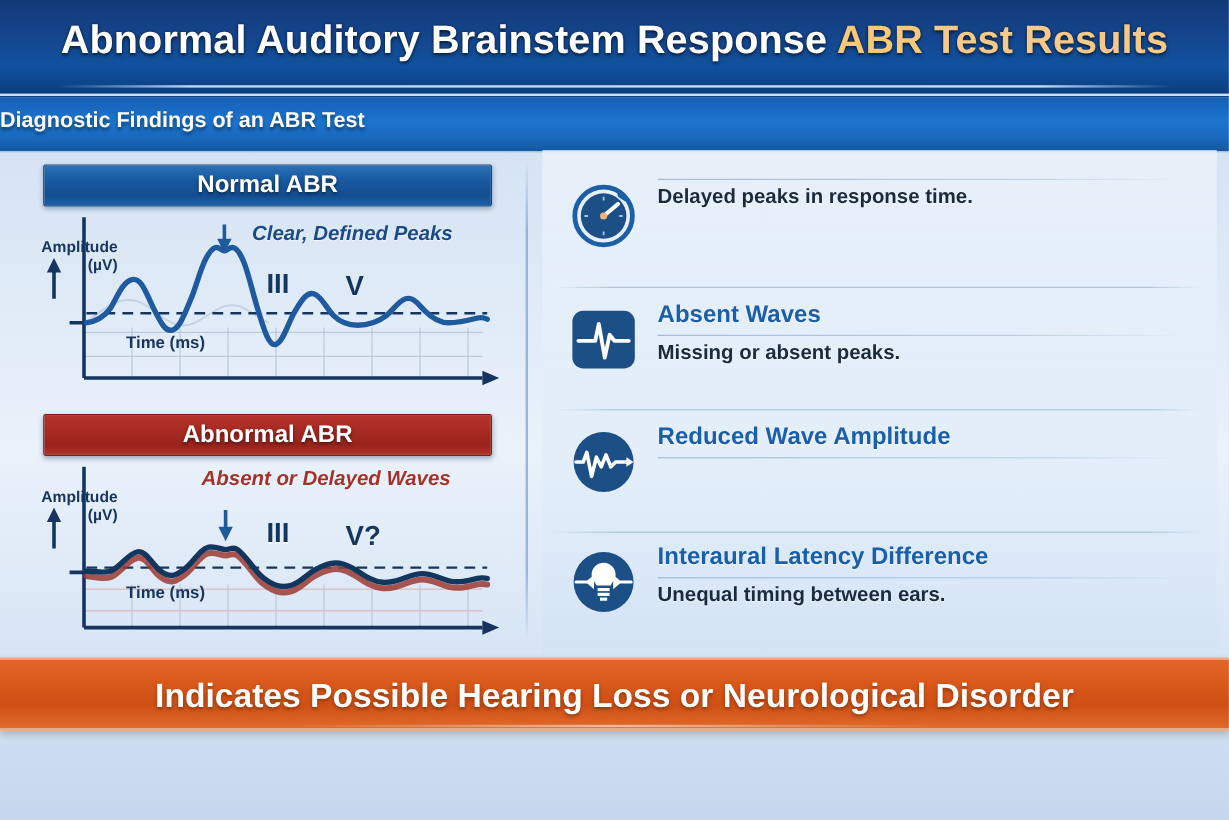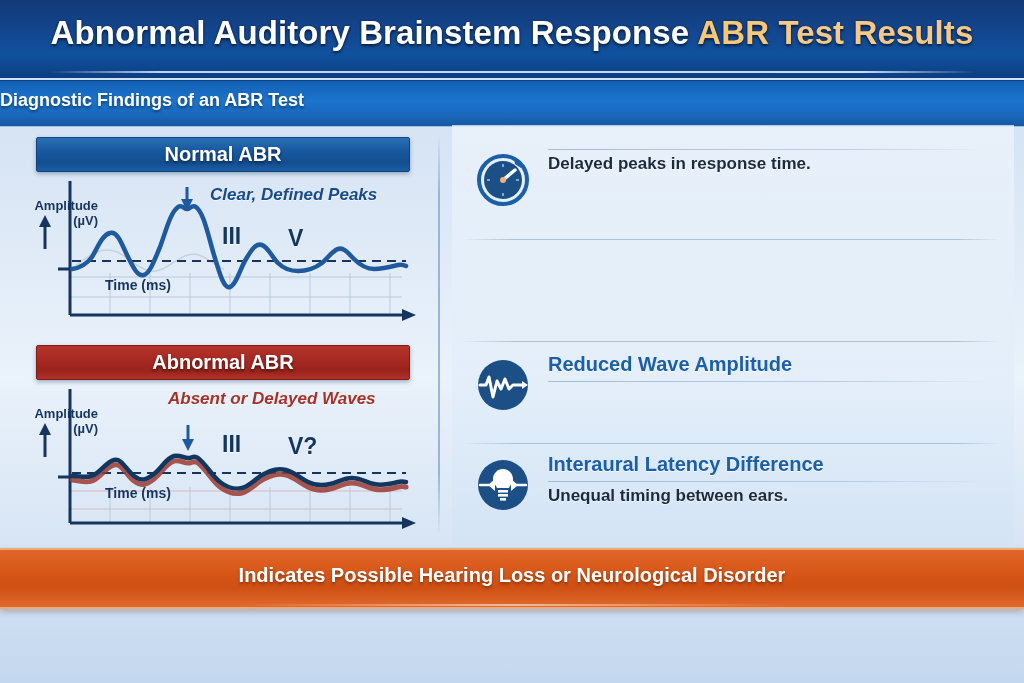--- a/index.html
+++ b/index.html
@@ -137,21 +137,21 @@
   
   .footer-band{
     position:absolute;left:0;top:548px;width:1024px;height:57px;
     background:linear-gradient(180deg,#e0662a 0%,#da5a1c 30%,#cf4f14 65%,#e06a2b 100%);
     border-top:2px solid #f0a878;
     border-bottom:2px solid #f0a878;
     box-shadow:0 3px 6px rgba(60,30,10,.25);
   }
   .footer-text{
     position:absolute;left:0;right:0;top:14px;text-align:center;
-    font-size:20px;font-weight:bold;color:#ffffff;
+    font-size:28px;font-weight:bold;color:#ffffff;
     text-shadow:0 2px 3px rgba(90,35,5,.6);
     white-space:nowrap;
   }
   .footer-rule{
     position:absolute;left:240px;width:544px;top:604px;height:2px;
     background:linear-gradient(90deg,rgba(255,255,255,0),rgba(255,255,255,.55),rgba(255,255,255,0));
   }
 </style>
 </head>
 <body>
@@ -318,20 +318,33 @@
             <circle cx="29" cy="31" r="3" fill="#f2b07a"></circle>
           </svg>
         </div>
         <div class="ftext">
           <div class="fheading-rule"></div>
           <div class="fdesc">Delayed peaks in response time.</div>
         </div>
       </div>
       <div class="finding-sep" style="top:114px;"></div>
 
+      <div class="finding" style="top:112px;">
+        <div class="ficon">
+          <svg width="58" height="58" viewBox="0 0 58 58">
+            <rect x="3" y="6" width="52" height="48" rx="9" fill="#1c4f86"></rect>
+            <path d="M8,31 L18,31 L22,31 L25,17 L30,45 L34,26 L38,31 L50,31" fill="none" stroke="#ffffff" stroke-width="3.2" stroke-linecap="round" stroke-linejoin="round"></path>
+          </svg>
+        </div>
+        <div class="ftext">
+          <div class="fheading">Absent Waves</div>
+          <div class="fheading-rule"></div>
+          <div class="fdesc">Missing or absent peaks.</div>
+        </div>
+      </div>
       <div class="finding-sep" style="top:216px;"></div>
 
       <div class="finding" style="top:214px;">
         <div class="ficon">
           <svg width="58" height="58" viewBox="0 0 58 58">
             <circle cx="29" cy="30" r="25" fill="#1c4f86"></circle>
             <path d="M6,30 L12,30 L15,22 L19,42 L23,26 L27,34 L31,24 L35,34 L39,30 L50,30" fill="none" stroke="#ffffff" stroke-width="3" stroke-linecap="round" stroke-linejoin="round"></path>
             <polygon points="48,26 54,30 48,34" fill="#ffffff"></polygon>
           </svg>
         </div>

